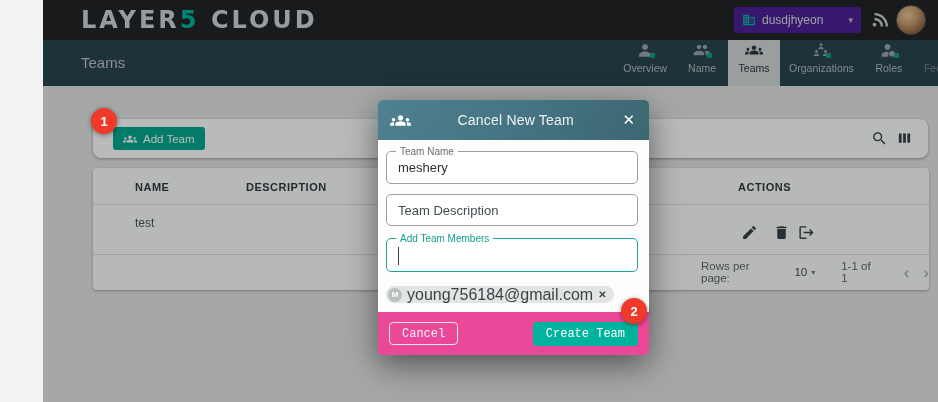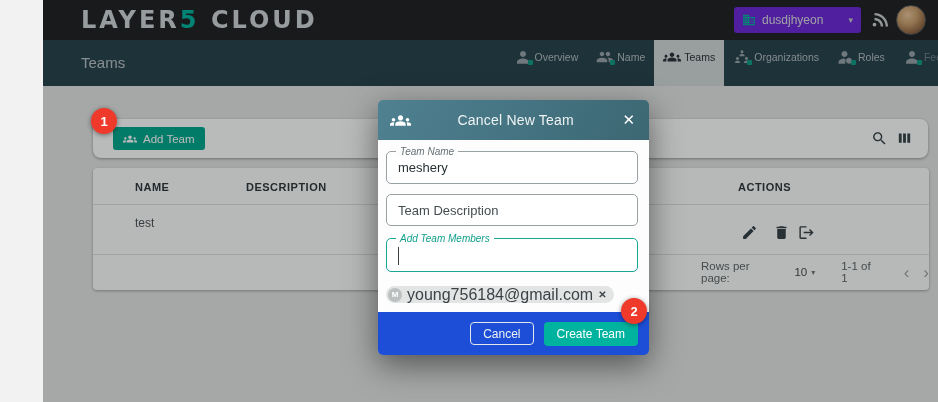--- a/index.html
+++ b/index.html
@@ -6,37 +6,37 @@
   body { background:#f2f2f2; font-family:"Liberation Sans", sans-serif; }
   .stage { position:relative; width:938px; height:402px; background:#e4e5e5; overflow:hidden;
            font-family:"Liberation Sans", sans-serif;margin-left:43px; }
 
   
   .topbar { position:absolute; left:0; top:0; width:938px; height:40px; background:#1f2123; z-index:10; }
   .logo { position:absolute; left:38px; top:5px; font-family:"DejaVu Sans", sans-serif;
           font-size:24px; font-weight:800; letter-spacing:3px; color:#cfd4d7; cursor:pointer;
           transform:scaleY(1.04); transform-origin:top left; }
   .logo .accent { color:#00b39f; }
-  .org-btn { position:absolute; left:691px; top:7px; width:127px; height:26px; background:#6d28d9;
+  .org-btn { position:absolute; left:691px; top:7px; width:127px; height:26px; background:#4c1d95;
              border:none; border-radius:3px; display:flex; align-items:center; gap:6px; padding:0 8px;
              color:#dadedf; font-size:12px; cursor:pointer; font-family:inherit; }
   .org-btn .caret { margin-left:auto; font-size:9px; color:#c3c7c9; }
   .icon-btn { position:absolute; background:none; border:none; cursor:pointer; color:#c9cdcf; }
   .rss-btn { left:828px; top:9px; }
   .avatar { position:absolute; left:853px; top:5px; width:30px; height:30px; border-radius:50%;
             background:radial-gradient(circle at 38% 32%, #e8c49a 0%, #caa06e 35%, #8a5f3e 75%, #5e4028 100%);
             border:1px solid #55585a; cursor:pointer; }
   .burger { left:899px; top:12px; width:26px; height:18px; display:flex; flex-direction:column; justify-content:space-between; padding:1px 2px; }
   .burger i { display:block; height:2.5px; background:#d2d5d7; border-radius:1px; }
 
   
   .navbar { position:absolute; left:0; top:40px; width:938px; height:46px; background:#27424c; z-index:10; }
   .page-title { position:absolute; left:38px; top:0; height:46px; line-height:46px; font-size:15px; color:#b9c1c5; }
   .nav-items { position:absolute; right:2px; top:0; height:46px; display:flex; }
-  .nav-item { min-width:52px; padding:4px 9px 16px; display:flex; flex-direction:row; align-items:center;
+  .nav-item { min-width:52px; padding:4px 9px 16px; display:flex; flex-direction:column; align-items:center;
               justify-content:center; gap:3px; color:#b4bdc1; font-size:10.5px; cursor:pointer;
               background:none; border:none; font-family:inherit; }
   .nav-item svg { color:#97a3a8; }
   .nav-item .nav-ic { position:relative; width:18px; height:18px; }
   .nav-item .dot { position:absolute; right:-1px; bottom:1px; width:5px; height:5px; border-radius:1px; background:#0e9c85; }
   .nav-item.active { background:#d2d7d8; color:#273238; }
   .nav-item.active svg { color:#273238; }
   .nav-item.dim { color:#70818a; }
 
   
@@ -78,35 +78,35 @@
            border-radius:5px; box-shadow:0 10px 32px rgba(0,0,0,.5); }
   .modal-header { height:40px; background:linear-gradient(120deg,#4f8191,#3c6773); border-radius:5px 5px 0 0;
                   display:flex; align-items:center; padding:0 12px; color:#fff; }
   .modal-title { flex:1; text-align:center; font-size:14px; color:#eef3f4; letter-spacing:.2px; }
   .modal-close { background:none; border:none; color:#fff; font-size:15px; cursor:pointer; padding:0 2px; font-family:inherit; }
   .modal-body { position:relative; height:172px; background:#fdfdfd; }
   .field { position:absolute; left:8px; width:252px; border:1px solid #99a1a5; border-radius:5px; background:#fff; }
   .field input { width:100%; height:100%; border:none; outline:none; background:transparent; padding:0 11px;
                  font-size:13px; color:#2a3134; font-family:inherit; }
   .field .flabel { position:absolute; top:-6px; left:9px; background:#fdfdfd; padding:0 4px; font-size:10px;
-                   color:#667074; line-height:1.1;font-style:italic; }
+                   color:#667074; line-height:1.1; }
   .f-name { top:11px; height:33px; }
   .f-desc { top:54px; height:32px; }
   .f-desc input::placeholder { color:#454d51; opacity:1; }
   .f-members { top:98px; height:34px; border:1.5px solid #17a693; }
   .f-members .flabel { color:#12a08b; }
   .caret-bar { position:absolute; left:11px; top:8px; width:1px; height:18px; background:#3a3f42; }
   .chip { position:absolute; left:8px; top:146px; height:17px; border-radius:9px; background:#e3e5e5;
           display:inline-flex; align-items:center; gap:5px; padding:0 7px 0 2px; }
   .chip .chip-avatar { width:14px; height:14px; border-radius:50%; background:#bcc0c1; color:#fff; font-size:8px;
                        font-weight:bold; display:flex; align-items:center; justify-content:center; }
   .chip .chip-label { font-size:16px; color:#3c4347; }
   .chip .chip-x { background:none; border:none; font-size:10px; font-weight:bold; color:#3f464a; cursor:pointer; padding:0; font-family:inherit; }
-  .modal-footer { height:43px; background:#1d4ed8; border-radius:0 0 5px 5px; display:flex; align-items:center;
-                  justify-content:flex-end; gap:10px; padding:0 11px; }
+  .modal-footer { height:43px; background:#ec4899; border-radius:0 0 5px 5px; display:flex; align-items:center;
+                  justify-content:space-between; gap:10px; padding:0 11px;font-family:Liberation Mono, monospace; }
   .btn-cancel { height:23px; padding:0 12px; border:1px solid #e3e8ea; border-radius:4px; background:transparent;
                 color:#eef3f4; font-size:12px; cursor:pointer; font-family:inherit; }
   .btn-create { height:24px; padding:0 13px; border:none; border-radius:4px; background:#00b39f; color:#fff;
                 font-size:12px; cursor:pointer; font-family:inherit; }
 
   .step-badge { position:absolute; width:26px; height:26px; border-radius:50%; background:#ee392b; color:#fff;
                 font-size:13px; font-weight:bold; display:flex; align-items:center; justify-content:center;
                 box-shadow:0 1px 5px rgba(0,0,0,.45); }
   .badge-1 { left:48px; top:108px; z-index:45; }
   .badge-2 { left:578px; top:298px; z-index:70; }

